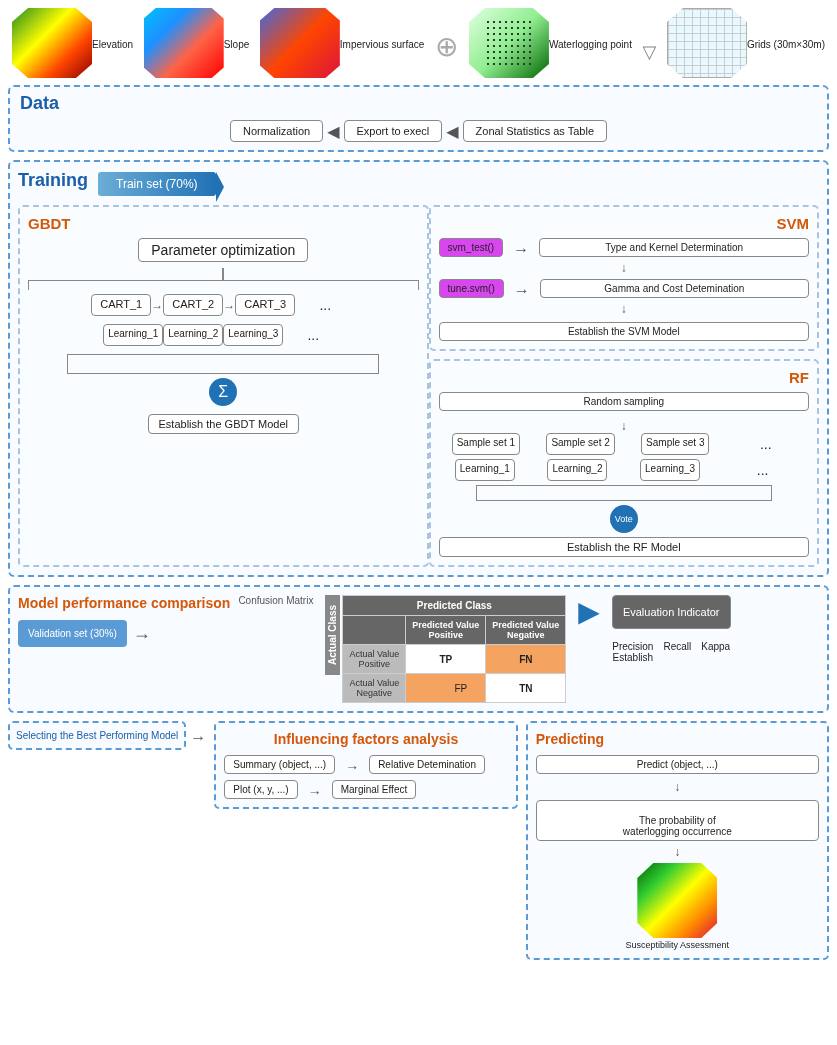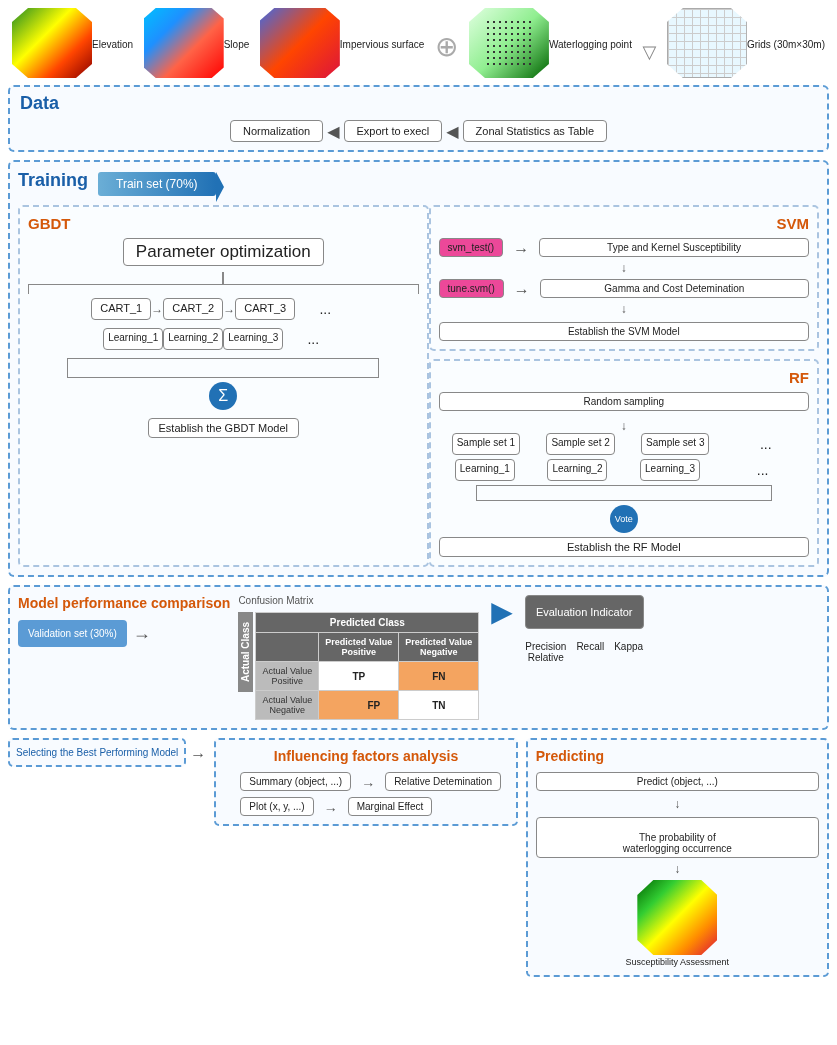--- a/index.html
+++ b/index.html
@@ -138,21 +138,21 @@
       color: #d4580a;
       font-size: 15px;
       font-weight: bold;
       margin-bottom: 6px;
     }
     .param-opt-box {
       border: 1.5px solid #888;
       border-radius: 4px;
       padding: 3px 12px;
       background: #fff;
-      font-size: 17px;
+      font-size: 14px;
       display: inline-block;
       margin: 0 auto 6px;
     }
     .cart-row, .learn-row {
       display: flex;
       justify-content: space-around;
       margin: 4px 0;
     }
     .cart-box {
       border: 1.5px solid #888;
@@ -225,21 +225,21 @@
     }
     .svm-row {
       display: flex;
       align-items: center;
       gap: 6px;
     }
     .svm-fn-box {
       border: 1.5px solid #888;
       border-radius: 4px;
       padding: 3px 8px;
-      background: #ec4899;
+      background: #d946ef;
       font-size: 10px;
       white-space: nowrap;
     }
     .svm-result-box {
       border: 1.5px solid #888;
       border-radius: 4px;
       padding: 3px 8px;
       background: #fff;
       font-size: 10px;
       flex: 1;
@@ -420,21 +420,20 @@
     }
     .influencing-flow {
       display: flex;
       flex-direction: column;
       gap: 6px;
     }
     .inf-row {
       display: flex;
       align-items: center;
       gap: 6px;
-      margin-left: 16px;
     }
     .inf-box {
       border: 1.5px solid #888;
       border-radius: 4px;
       padding: 3px 8px;
       background: #fff;
       font-size: 10px;
       white-space: nowrap;
     }
 
@@ -588,21 +587,21 @@
       </div>
 
       <div class="right-panels">
 
         <div class="svm-panel">
           <div class="svm-title">SVM</div>
           <div class="svm-flow">
             <div class="svm-row">
               <div class="svm-fn-box">svm_test()</div>
               <div class="flow-arrow">→</div>
-              <div class="svm-result-box">Type and Kernel Susceptibility</div>
+              <div class="svm-result-box">Type and Kernel Determination</div>
             </div>
             <div class="solid-arrow-down">↓</div>
             <div class="svm-row">
               <div class="svm-fn-box">tune.svm()</div>
               <div class="flow-arrow">→</div>
               <div class="svm-result-box">Gamma and Cost Detemination</div>
             </div>
             <div class="solid-arrow-down">↓</div>
             <div class="svm-establish">Establish the SVM Model</div>
           </div>
@@ -641,21 +640,21 @@
         <div class="model-title">
           <span>Model performance
 comparison</span>
         </div>
         <div style="display:flex;align-items:center;gap:6px;margin-top:8px;">
           <div class="validation-box">Validation set (30%)</div>
           <div style="font-size:18px;color:#555;">→</div>
         </div>
       </div>
 
-      <div style="display:flex;flex-direction:column;align-items:flex-start;gap:2px;">
+      <div style="display:flex;flex-direction:row;align-items:flex-start;gap:12px;">
         <div class="confusion-label">Confusion
 Matrix</div>
         <div style="display:flex;gap:2px;">
           <div class="actual-class-label">Actual Class</div>
           <table class="cm-table">
             <thead>
               <tr>
                 <th class="cm-header" colspan="3">Predicted Class</th>
               </tr>
               <tr>
@@ -669,36 +668,36 @@
             <tbody>
               <tr>
                 <td class="cm-label-left" style="white-space:pre-line;font-size:9px;">Actual Value
 Positive</td>
                 <td class="cm-white" style="font-weight:bold;">TP</td>
                 <td class="cm-orange" style="font-weight:bold;">FN</td>
               </tr>
               <tr>
                 <td class="cm-label-left" style="white-space:pre-line;font-size:9px;">Actual Value
 Negative</td>
-                <td class="cm-orange" style="font-weight:bold;padding-left:36px;">FP</td>
+                <td class="cm-orange" style="font-weight:normal;padding-left:36px;">FP</td>
                 <td class="cm-white" style="font-weight:bold;">TN</td>
               </tr>
             </tbody>
           </table>
         </div>
       </div>
 
       <div class="arrow-right-large">▶</div>
 
       <div style="display:flex;flex-direction:column;align-items:center;gap:6px;">
         <div class="eval-box">Evaluation Indicator</div>
         <div class="eval-metrics">
           <div class="eval-metric-box">
             <div style="font-size:10px;white-space:pre-line;">Precision
-Relative</div>
+Establish</div>
           </div>
           <div class="eval-metric-box">
             <div style="font-size:10px;">Recall</div>
           </div>
           <div class="eval-metric-box">
             <div style="font-size:10px;">Kappa</div>
           </div>
         </div>
       </div>
     </div>

